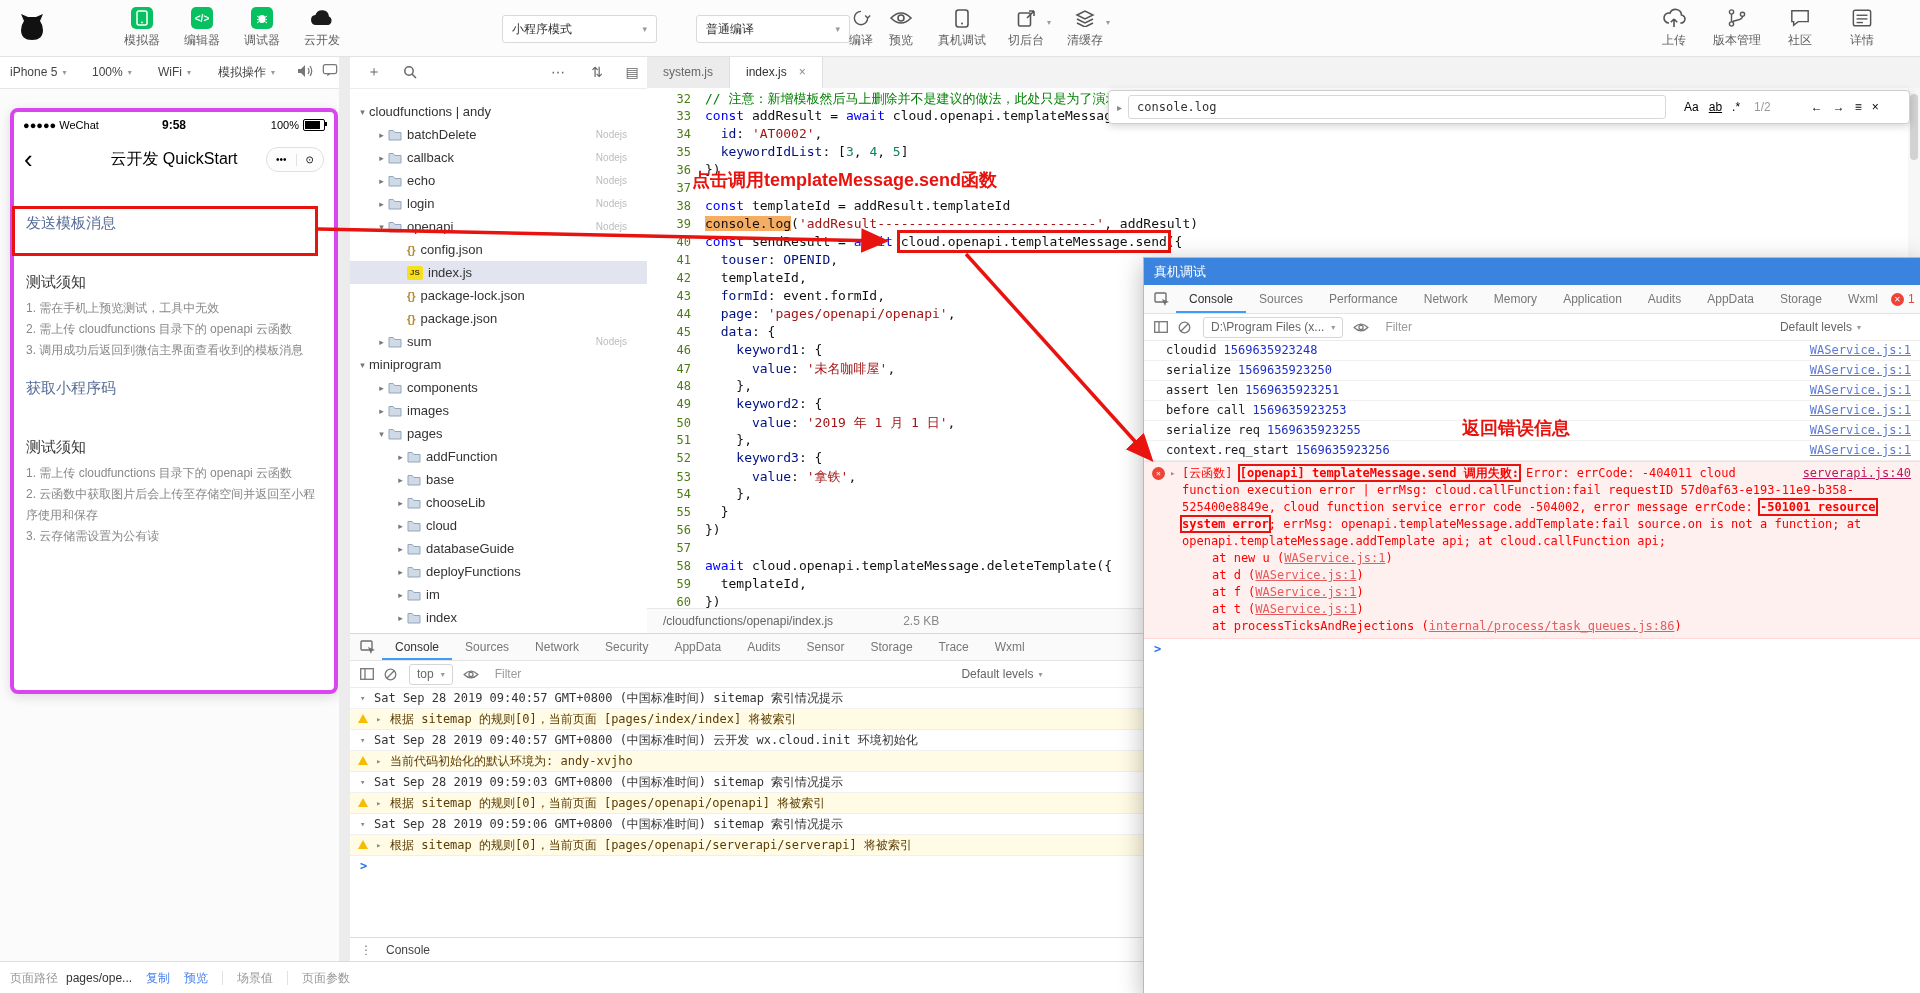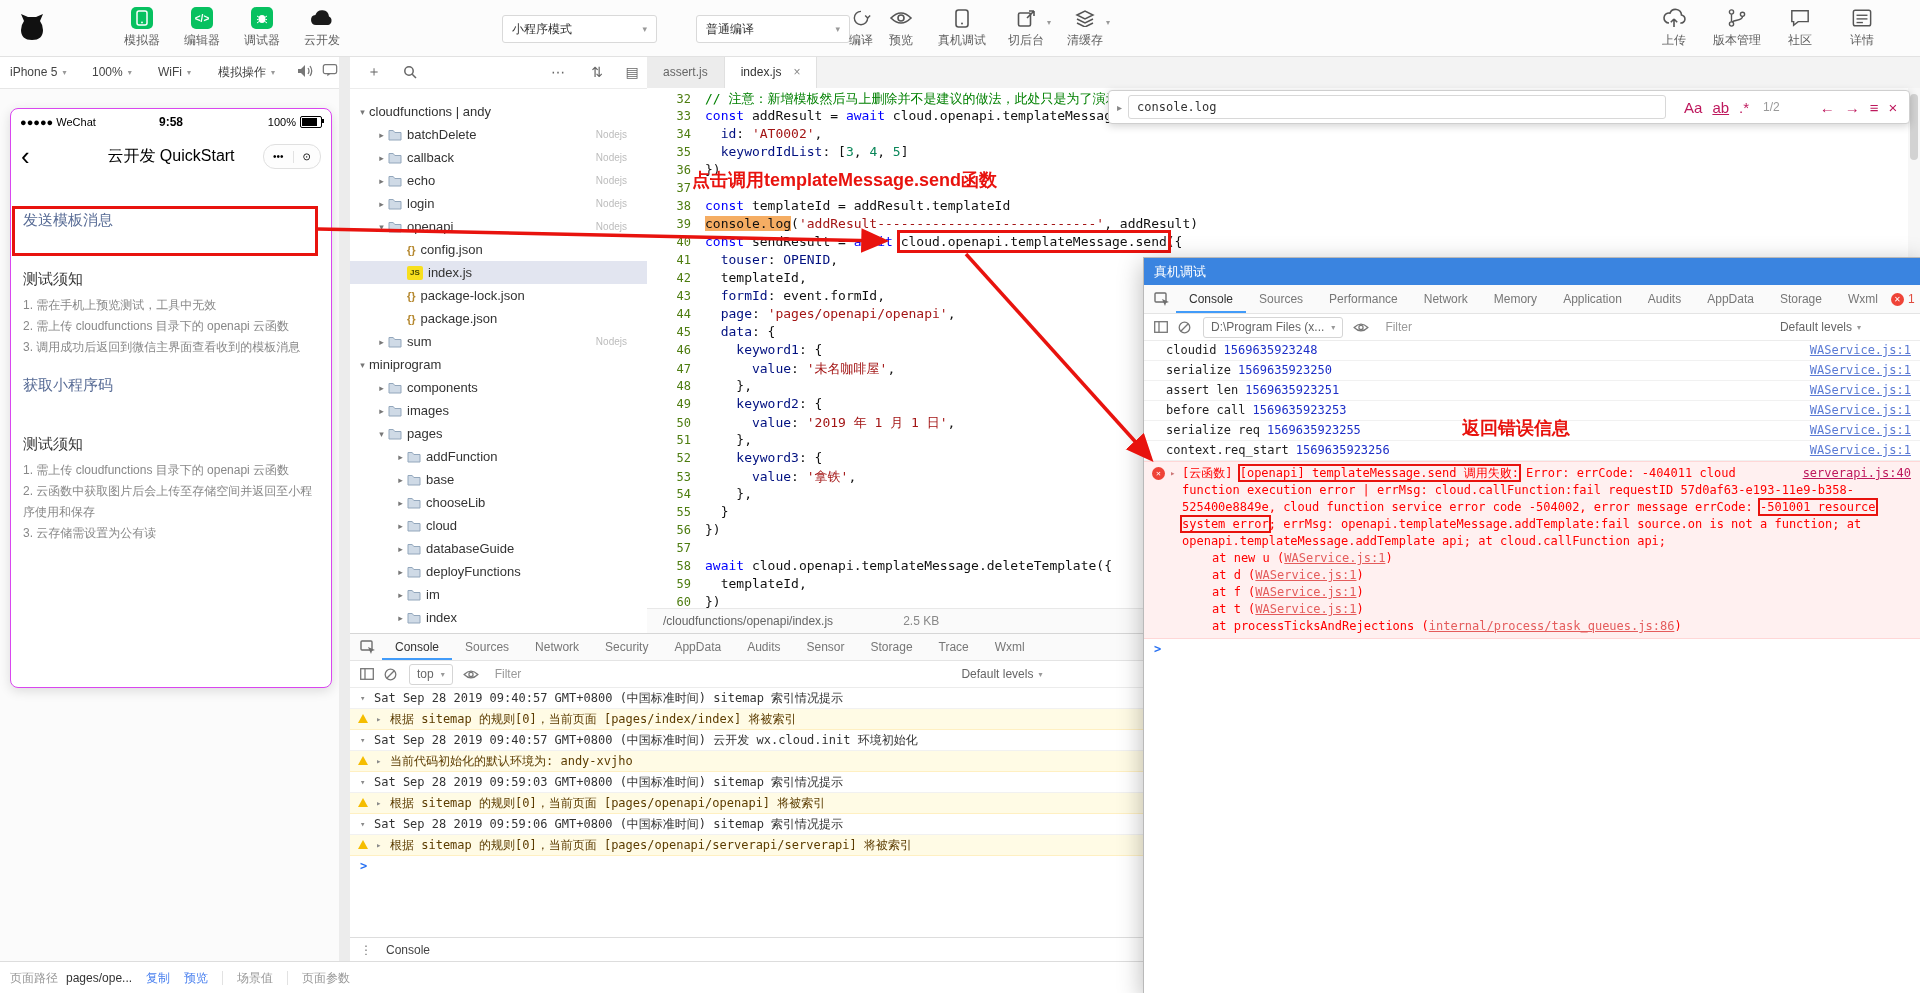--- a/index.html
+++ b/index.html
@@ -16,21 +16,21 @@
   .tb-select{position:absolute;top:15px;height:26px;border:1px solid #d9d9d9;border-radius:3px;background:#fff;font-size:12px;color:#333;display:flex;align-items:center;justify-content:space-between;padding:0 9px;cursor:pointer;}
   .tb-select .car{color:#999;font-size:9px;margin-left:8px;}
   .mini-caret{position:absolute;right:4px;top:12px;font-size:8px;color:#999;}
   
   .sim-panel{position:absolute;left:0;top:56px;width:339px;height:911px;background:#fbfbfb;border-right:1px solid #e0e0e0;}
   .gapbar{position:absolute;left:339px;top:56px;width:11px;height:911px;background:#ececec;}
   .sim-controls{position:absolute;left:0;top:0;width:339px;height:32px;border-bottom:1px solid #e6e6e6;background:#fff;font-size:12px;color:#444;}
   .sim-ctl{position:absolute;top:0;height:32px;display:flex;align-items:center;cursor:pointer;}
   .sim-ctl .car{font-size:8px;color:#999;margin-left:5px;}
   .sim-ic{position:absolute;top:7px;cursor:pointer;}
-  .phone{position:absolute;left:10px;top:52px;width:320px;height:578px;background:#fff;border:1px solid #d946ef;border-radius:8px;box-shadow:0 3px 12px rgba(0,0,0,.13);}
+  .phone{position:absolute;left:10px;top:52px;width:320px;height:578px;background:#fff;border:4px solid #d946ef;border-radius:8px;box-shadow:0 3px 12px rgba(0,0,0,.13);}
   .p-status{height:26px;display:flex;align-items:center;padding:0 9px;font-size:11px;color:#000;position:relative;}
   .p-time{position:absolute;left:0;right:0;text-align:center;font-weight:bold;font-size:12px;}
   .p-batt-group{margin-left:auto;display:flex;align-items:center;gap:4px;font-size:11px;}
   .batt{width:20px;height:10px;border:1px solid #000;border-radius:2px;position:relative;}
   .batt::after{content:"";position:absolute;left:1px;top:1px;bottom:1px;width:15px;background:#000;}
   .batt::before{content:"";position:absolute;right:-3px;top:2px;width:2px;height:4px;background:#000;}
   .p-nav{height:42px;position:relative;display:flex;align-items:center;}
   .p-back{font-size:26px;color:#000;margin-left:10px;line-height:20px;cursor:pointer;}
   .p-title{position:absolute;left:0;right:0;text-align:center;font-size:16px;color:#000;}
   .capsule{position:absolute;right:10px;top:9px;width:56px;height:23px;border:1px solid #e0e0e0;background:#fdfdfd;border-radius:12px;display:flex;align-items:center;justify-content:space-evenly;font-size:10px;color:#000;cursor:pointer;}
@@ -67,21 +67,21 @@
   .rbox{outline:3px solid #e8130e;outline-offset:1px;}
   .e-scroll{position:absolute;right:0;top:32px;width:12px;bottom:24px;background:#f7f7f7;}
   .e-thumb{position:absolute;left:2px;top:6px;width:8px;height:66px;background:#d2d2d2;border-radius:4px;cursor:pointer;}
   .pathbar{position:absolute;left:0;bottom:0;right:0;height:24px;border-top:1px solid #e8e8e8;background:#fafafa;display:flex;align-items:center;font-size:12px;color:#666;}
   .pathbar .pth{margin-left:16px;}
   .pathbar .sz{margin-left:70px;color:#888;}
   
   .searchw{position:absolute;left:1108px;top:90px;width:784px;height:32px;background:#fff;border:1px solid #cfcfcf;border-radius:4px;box-shadow:0 2px 8px rgba(0,0,0,.18);z-index:20;display:flex;align-items:center;padding:0 8px;font-size:12px;color:#666;}
   .sw-caret{color:#888;font-size:10px;margin-right:6px;cursor:pointer;}
   .sw-input{width:520px;height:22px;border:1px solid #d8d8d8;border-radius:3px;display:flex;align-items:center;padding:0 8px;font-family:"DejaVu Sans Mono",monospace;font-size:12px;color:#333;}
-  .sw-btn{margin-left:10px;color:#be185d;cursor:pointer;font-size:15px;}
+  .sw-btn{margin-left:10px;color:#000000;cursor:pointer;font-size:12px;}
   .sw-count{margin-left:14px;color:#999;}
   
   .dbg{position:absolute;left:350px;top:633px;width:1570px;height:328px;background:#fff;border-top:1px solid #d6d6d6;}
   .dbg-tabs,.dd-tabs{height:26px;background:#fafafa;border-bottom:1px solid #e4e4e4;display:flex;align-items:center;}
   .dtab{padding:0 13px;font-size:12px;color:#777;cursor:pointer;height:100%;display:flex;align-items:center;}
   .dtab.on{color:#333;box-shadow:inset 0 -2px 0 #419bf9;}
   .insp{margin:0 6px 0 10px;cursor:pointer;}
   .fltrow{height:26px;border-bottom:1px solid #ececec;display:flex;align-items:center;font-size:12px;color:#666;}
   .fl-ic{margin-left:10px;cursor:pointer;display:flex;align-items:center;}
   .ctx-select{margin-left:12px;height:19px;border:1px solid #d5d5d5;border-radius:3px;background:#fff;display:flex;align-items:center;padding:0 7px;cursor:pointer;max-width:170px;overflow:hidden;white-space:nowrap;}
@@ -111,21 +111,21 @@
   .errbadge{margin-left:auto;margin-right:12px;display:flex;align-items:center;gap:4px;color:#e04b3f;font-size:12px;cursor:pointer;}
   .errdot{width:13px;height:13px;border-radius:50%;background:#ef4337;color:#fff;font-size:8px;display:flex;align-items:center;justify-content:center;}
   .drow{display:flex;align-items:center;line-height:19px;border-bottom:1px solid #f1f1f1;padding:0 10px 0 22px;font-family:"DejaVu Sans Mono",monospace;font-size:12px;white-space:nowrap;}
   .dl-label{color:#222;}
   .dl-val{color:#1c2ec8;margin-left:7px;}
   .src-link{margin-left:auto;color:#5b7bd5;text-decoration:underline;cursor:pointer;}
   .err-block{position:relative;background:#fff0f0;border-top:1px solid #ffd7d7;border-bottom:1px solid #ffd7d7;padding:3px 10px 3px 38px;font-family:"DejaVu Sans Mono",monospace;font-size:12px;line-height:17px;color:#f00;}
   .err-x{position:absolute;left:8px;top:5px;width:13px;height:13px;border-radius:50%;background:#ef4337;color:#fff;font-size:8px;display:flex;align-items:center;justify-content:center;}
   .err-caret{position:absolute;left:26px;top:3px;color:#c77;font-size:9px;}
   .err-link{float:right;color:#be185d;text-decoration:underline;margin-left:12px;cursor:pointer;}
-  .err-box{outline:2.5px solid #e8130e;outline-offset:0px;}
+  .err-box{outline:2.5px solid #e8130e;outline-offset:0px;font-weight:bold;}
   .stack{padding-left:30px;}
   .stk-link{color:#e45c5c;text-decoration:underline;cursor:pointer;}
   
   .ann{position:absolute;z-index:70;pointer-events:none;}
   .ann-box{border:3px solid #e8130e;}
   .ann-text{color:#e8130e;font-size:18px;font-weight:bold;white-space:nowrap;}
   .ann-svg{position:absolute;left:0;top:0;z-index:70;pointer-events:none;}
 </style>
 </head>
 <body>
@@ -566,21 +566,21 @@
             </svg>
           </span>
           <span class="tlabel">index</span>
         </div>
       </div>
   </div>
 
   <div class="editor">
     <div class="etabs">
       <div class="etab">
-          <span>assert.js</span>
+          <span>system.js</span>
         </div>
       <div class="etab on">
           <span>index.js</span>
           <span class="x">×</span>
         </div>
     </div>
     <div class="codewrap">
         <div class="cl"><span class="ln">32</span><span class="ct"><span class="cm">// 注意：新增模板然后马上删除并不是建议的做法，此处只是为了演示，模板 ID 应在管理后台保存后直接在代码中使用</span></span></div>
         <div class="cl"><span class="ln">33</span><span class="ct"><span class="kw">const </span><span>addResult = </span><span class="kw">await </span><span>cloud.openapi.templateMessage.addTemplate({</span></span></div>
         <div class="cl"><span class="ln">34</span><span class="ct"><span>  </span><span class="prop">id</span><span>: </span><span class="str">'AT0002'</span><span>,</span></span></div>

